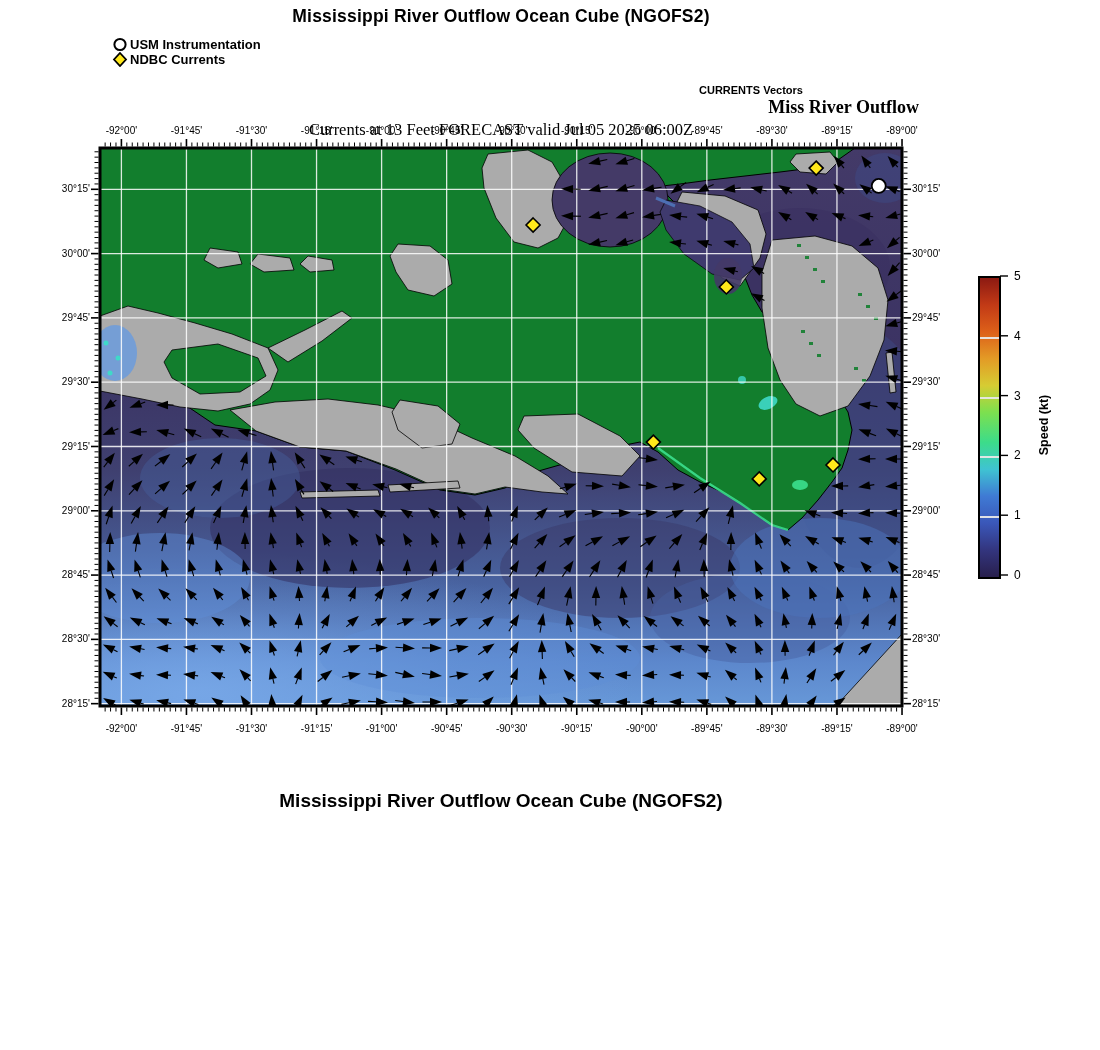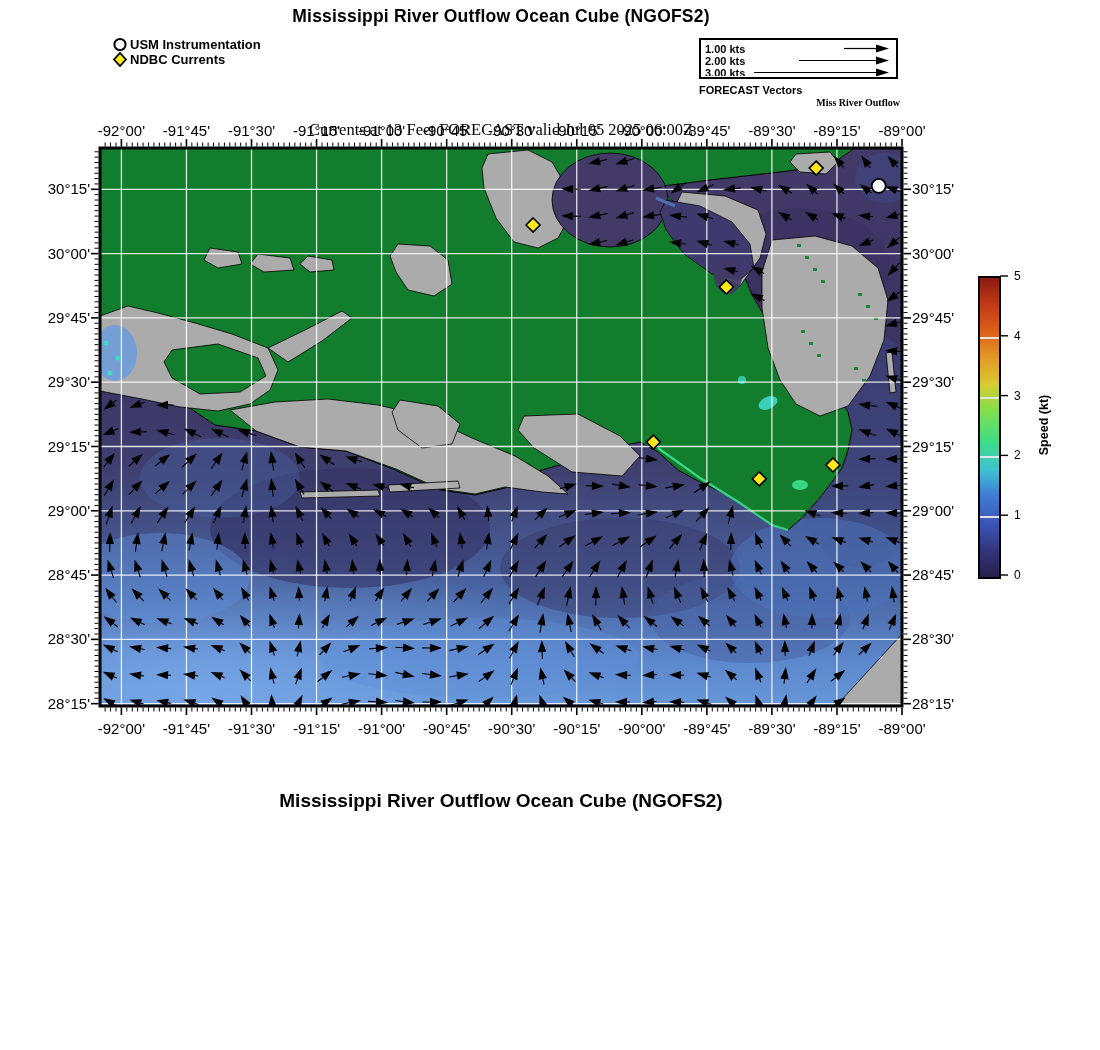--- a/index.html
+++ b/index.html
@@ -10,23 +10,23 @@
          font-size:17.5px;font-weight:bold;letter-spacing:.2px;}
   .subtitle{left:100px;top:120px;width:802px;text-align:center;
             font-family:"Liberation Serif",serif;font-size:16.5px;font-weight:normal;}
   .bottom-title{left:100px;top:790px;width:802px;text-align:center;
                 font-size:19px;font-weight:bold;}
   .legend{left:112px;top:37px;}
   .legend-row{display:flex;align-items:flex-start;height:15px;}
   .legend-label{font-size:13px;font-weight:bold;margin-left:2px;}
   .vecbox{left:699px;top:38px;width:199px;height:41px;border:2.5px solid #000;box-sizing:border-box;}
   .vec-caption{left:699px;top:84px;font-size:11px;font-weight:bold;}
-  .region-label{right:200px;top:97px;font-size:10px;font-weight:bold;
+  .region-label{right:181px;top:97px;font-size:18px;font-weight:bold;
                 font-family:"Liberation Serif",serif;}
-  .axis-label{position:absolute;font-size:15px;white-space:nowrap;line-height:14px;}
+  .axis-label{position:absolute;font-size:10px;white-space:nowrap;line-height:14px;}
   .axis-label.top,.axis-label.bottom{transform:translateX(-50%);}
   .axis-label.left{text-align:right;}
   .cbar{left:978px;top:276px;width:19px;height:299px;border:2px solid #000;}
   .cbar-tickline{position:absolute;left:0;width:100%;height:2px;background:#e8e8e8;opacity:.95;}
   .cbar-ticklab{position:absolute;font-size:12px;line-height:14px;}
   .cbar-label{left:1036px;top:355px;width:16px;height:140px;font-size:12.5px;font-weight:bold;
               transform:rotate(-90deg);transform-origin:center center;white-space:nowrap;
               display:flex;align-items:center;justify-content:center;}
 </style>
 </head>
@@ -44,34 +44,21 @@
       <span class="legend-label">USM Instrumentation</span>
     </div>
     <div class="legend-row">
       <svg width="16" height="15">
         <path d="M8 1 L14 7.5 L8 14 L2 7.5 Z" fill="#ffe81a" stroke="#000" stroke-width="1.8"></path>
       </svg>
       <span class="legend-label">NDBC Currents</span>
     </div>
   </div>
 
-  <div class="abs vecbox">
-    <svg id="vecbox-svg" width="194" height="36">
-        <text x="4" y="12.5" style="font:bold 11px &quot;Liberation Sans&quot;,sans-serif">1.00 kts</text>
-        <line x1="143" y1="8.5" x2="175" y2="8.5" stroke="#000" stroke-width="1.2"></line>
-        <path d="M188,8.5 L175,4.5 L175,12.5 Z" fill="#000"></path>
-        <text x="4" y="24.5" style="font:bold 11px &quot;Liberation Sans&quot;,sans-serif">2.00 kts</text>
-        <line x1="98" y1="20.5" x2="175" y2="20.5" stroke="#000" stroke-width="1.2"></line>
-        <path d="M188,20.5 L175,16.5 L175,24.5 Z" fill="#000"></path>
-        <text x="4" y="36.5" style="font:bold 11px &quot;Liberation Sans&quot;,sans-serif">3.00 kts</text>
-        <line x1="53" y1="32.5" x2="175" y2="32.5" stroke="#000" stroke-width="1.2"></line>
-        <path d="M188,32.5 L175,28.5 L175,36.5 Z" fill="#000"></path>
-      </svg>
-  </div>
-  <div class="abs vec-caption">FORECAST Vectors</div>
+  <div class="abs vec-caption">CURRENTS Vectors</div>
   <div class="abs region-label">Miss River Outflow</div>
 
   <div class="abs subtitle">Currents at 13 Feet FORECAST valid Jul 05 2025 06:00Z</div>
 
   <svg id="map-svg" class="abs" style="left:80px;top:130px" width="842" height="600">
     <defs>
       <linearGradient id="gulfGrad" x1="0" y1="0" x2="0" y2="1">
         <stop offset="0%" stop-color="#433a68"></stop>
         <stop offset="38%" stop-color="#3b3363"></stop>
         <stop offset="58%" stop-color="#3f4070"></stop>

